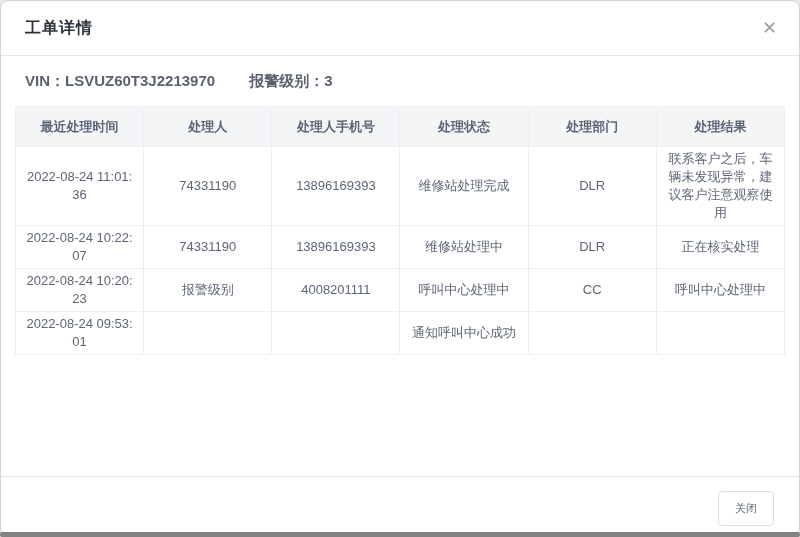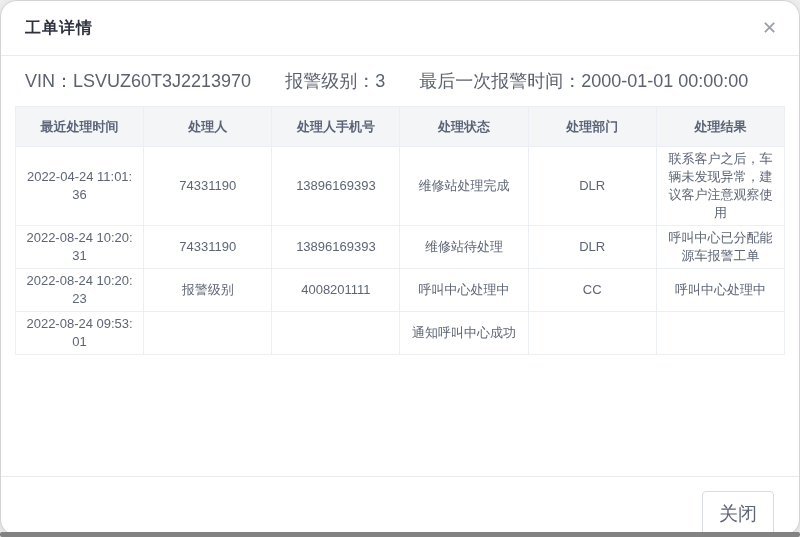--- a/index.html
+++ b/index.html
@@ -6,21 +6,21 @@
   html, body {
     width: 800px; height: 537px; overflow: hidden;
     background: #f0f0f0;
     font-family: "Liberation Sans", "DejaVu Sans", sans-serif;
     -webkit-font-smoothing: antialiased;
   }
   .dialog {
     position: absolute; left: 0; top: 0; width: 800px; height: 536px;
     background: #ffffff;
     border: 1px solid #d4d4d4;
-    border-radius: 17px;
+    border-radius: 8px;
     box-shadow: 0 2px 12px rgba(0,0,0,.12);
     overflow: hidden;
   }
   
   .dlg-header {
     position: relative; height: 55px;
     border-bottom: 1px solid #e8eaec;
     display: flex; align-items: center;
     padding: 0 24px;
   }
@@ -30,21 +30,21 @@
   }
   .dlg-close {
     position: absolute; right: 22px; top: 18px;
     font-size: 18px; color: #9aa0a6; cursor: pointer;
     line-height: 1; user-select: none;
   }
   
   .info-row {
     height: 50px; display: flex; align-items: center;
     padding: 0 24px; gap: 34px;
-    font-size: 18px; color: #5b626e;
+    font-size: 15px; color: #5b626e; font-weight: bold;
   }
   .info-item { white-space: nowrap; }
   
   .table-wrap { padding: 0 14px; }
   table {
     width: 100%; border-collapse: collapse; table-layout: fixed;
     border: 1px solid var(--border, #ebeef5);
     font-size: 13px; color: #5d6575;
   }
   th, td {
@@ -65,21 +65,21 @@
   
   .dlg-footer {
     position: absolute; left: 0; right: 0; bottom: 0; height: 59px;
     border-top: 1px solid #e8eaec;
     display: flex; justify-content: flex-end; align-items: flex-start;
     padding: 14px 25px 0 0;
   }
   .btn-close {
     background: #ffffff;
     border: 1px solid #d9dce3; border-radius: 4px;
-    color: #5d6575; font-size: 19px;
+    color: #5d6575; font-size: 11px;
     padding: 9px 16px; cursor: pointer;
     font-family: inherit;
   }
   
   .hscroll {
     position: absolute; left: 0; right: 0; bottom: 0; height: 5px;
     background: #828282;
     border-radius: 2px;
     z-index: 10; cursor: pointer;
   }
@@ -90,51 +90,50 @@
 <div class="dialog">
 
   <div class="dlg-header">
     <span class="dlg-title">工单详情</span>
     <span class="dlg-close">✕</span>
   </div>
 
   <div class="info-row">
     <span class="info-item"><span>VIN：</span><span>LSVUZ60T3J2213970</span></span>
     <span class="info-item"><span>报警级别：</span><span>3</span></span>
-    <span class="info-item"><span>最后一次报警时间：</span><span>2000-01-01 00:00:00</span></span>
   </div>
 
   <div class="table-wrap">
     <table>
       <thead>
         <tr>
             <th>最近处理时间</th>
             <th>处理人</th>
             <th>处理人手机号</th>
             <th>处理状态</th>
             <th>处理部门</th>
             <th>处理结果</th>
           </tr>
       </thead>
       <tbody>
           <tr>
-            <td>2022-04-24 11:01:36</td>
+            <td>2022-08-24 11:01:36</td>
             <td>74331190</td>
             <td>13896169393</td>
             <td>维修站处理完成</td>
             <td>DLR</td>
             <td>联系客户之后，车辆未发现异常，建议客户注意观察使用</td>
           </tr>
           <tr>
-            <td>2022-08-24 10:20:31</td>
+            <td>2022-08-24 10:22:07</td>
             <td>74331190</td>
             <td>13896169393</td>
-            <td>维修站待处理</td>
+            <td>维修站处理中</td>
             <td>DLR</td>
-            <td>呼叫中心已分配能源车报警工单</td>
+            <td>正在核实处理</td>
           </tr>
           <tr>
             <td>2022-08-24 10:20:23</td>
             <td>报警级别</td>
             <td>4008201111</td>
             <td>呼叫中心处理中</td>
             <td>CC</td>
             <td>呼叫中心处理中</td>
           </tr>
           <tr>

